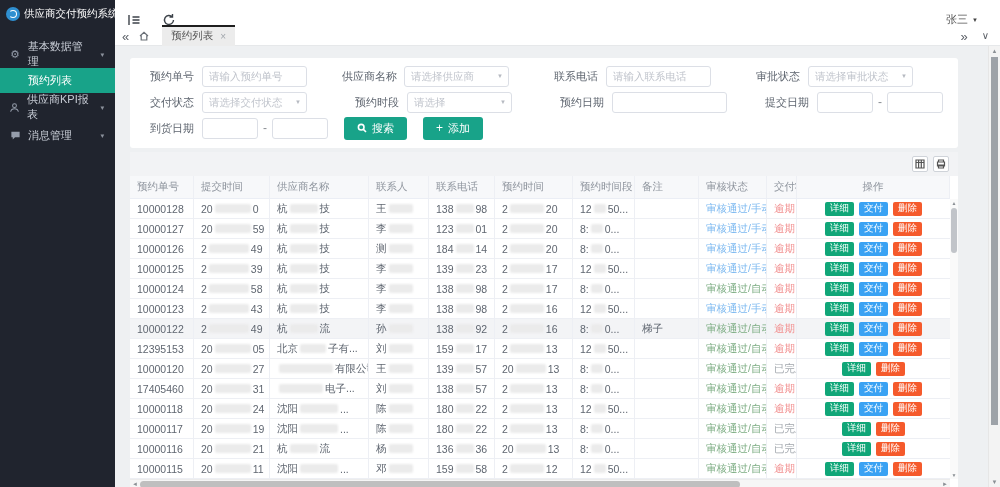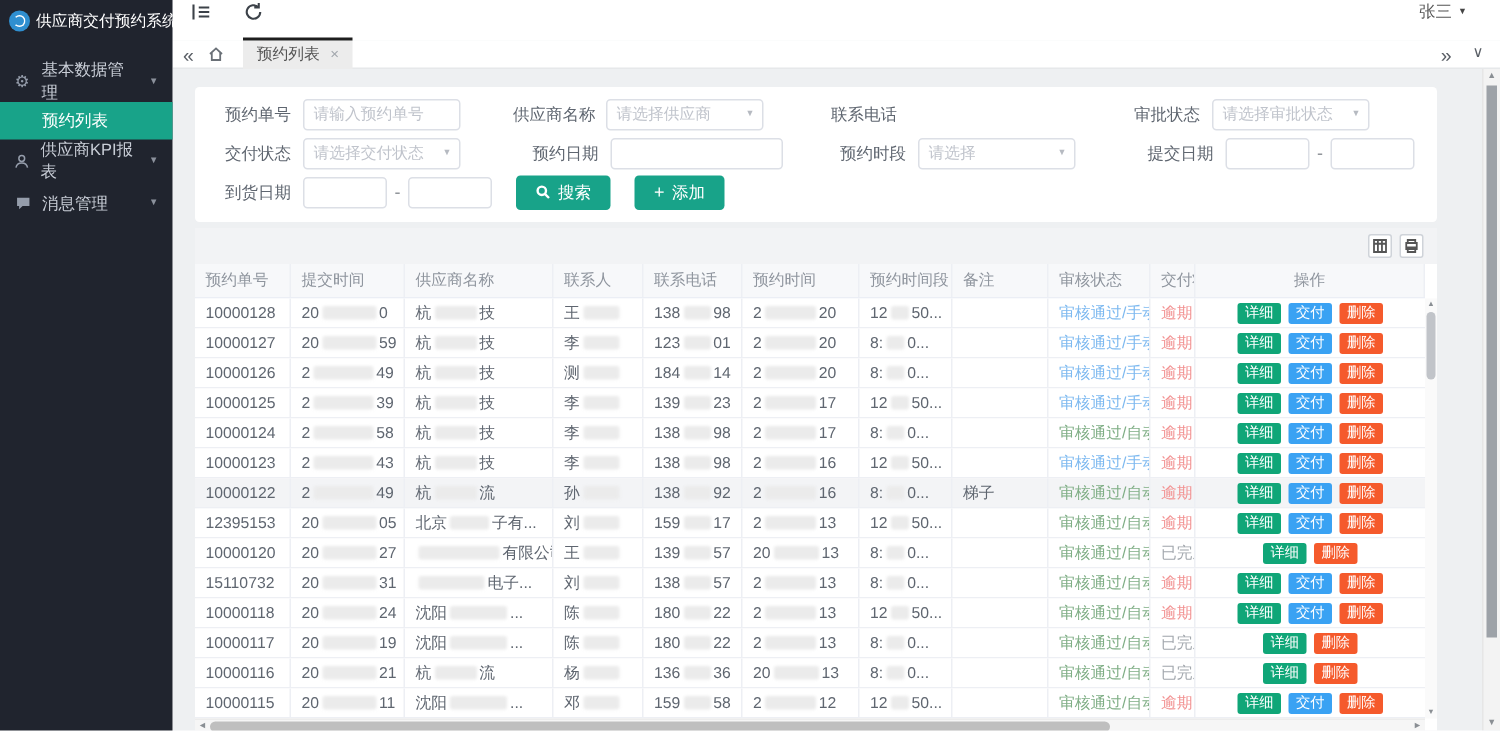--- a/index.html
+++ b/index.html
@@ -16,21 +16,21 @@
   .menu { padding-top:12px; }
   .menu-item { height:28px; display:flex; align-items:center; gap:7px; padding:0 9px; font-size:11px; cursor:pointer; }
   .mi-icon { width:12px; height:12px; display:flex; align-items:center; justify-content:center; color:#959dab; font-size:11px; }
   .mi-icon svg { width:11px; height:11px; fill:#959dab; }
   .caret { margin-left:auto; font-size:7px; color:#8b919c; transform:scale(.9); }
   .submenu-item { height:25px; display:flex; align-items:center; padding-left:28px; font-size:11px;
     background:var(--accent,#18a389); color:#fff; cursor:pointer; }
 
   
   .main { flex:1; position:relative; background:#eef0f2; overflow:hidden; }
-  .topbar { height:27px; background:#fff; display:flex; align-items:flex-start; gap:20px; padding:0 12px; }
+  .topbar { height:27px; background:#fff; display:flex; align-items:flex-end; gap:20px; padding:0 12px; }
   .tb-icon { width:15px; height:15px; cursor:pointer; display:flex; align-items:center; }
   .tb-icon svg { width:14px; height:14px; stroke:#3c4249; fill:none; stroke-width:1.4; }
   .topbar-user { margin-left:auto; display:flex; align-items:center; gap:4px; color:#555; font-size:11px; cursor:pointer; padding-right:10px;}
   .user-caret { font-size:6px; color:#444; }
 
   .tabbar { height:19px; background:#fff; display:flex; align-items:center; gap:9px; padding:0 7px; border-bottom:1px solid #e6e8ea; position:relative; }
   .nav-chev { color:#5a5f66; font-size:13px; line-height:1; cursor:pointer; }
   .home-icon svg { width:12px; height:12px; stroke:#6a7077; fill:none; stroke-width:1.2; }
   .tab { position:relative; background:#ececec; height:19px; display:flex; align-items:center; gap:7px; padding:0 9px; font-size:10.5px; color:#555; cursor:pointer; }
   .tab::before { content:""; position:absolute; top:-2px; left:0; right:0; height:2px; background:#1e1e1e; }
@@ -177,38 +177,39 @@
             <div class="f-field">
               <span class="f-label">预约单号</span>
               <span class="f-ctl"><input class="f-input" placeholder="请输入预约单号" style=""></span>
             </div>
             <div class="f-field">
               <span class="f-label">供应商名称</span>
               <span class="f-ctl"><input class="f-input" placeholder="请选择供应商" readonly="" style=""><span class="sel-caret">▼</span></span>
             </div>
             <div class="f-field">
               <span class="f-label">联系电话</span>
+              <span class="f-ctl"><input class="f-input" placeholder="请输入联系电话" style=""></span>
             </div>
             <div class="f-field">
               <span class="f-label">审批状态</span>
               <span class="f-ctl"><input class="f-input" placeholder="请选择审批状态" readonly="" style=""><span class="sel-caret">▼</span></span>
             </div>
           </div>
           <div class="f-row">
             <div class="f-field">
               <span class="f-label">交付状态</span>
               <span class="f-ctl"><input class="f-input" placeholder="请选择交付状态" readonly="" style=""><span class="sel-caret">▼</span></span>
             </div>
             <div class="f-field">
+              <span class="f-label">预约时段</span>
+              <span class="f-ctl"><input class="f-input" placeholder="请选择" readonly="" style=""><span class="sel-caret">▼</span></span>
+            </div>
+            <div class="f-field">
               <span class="f-label">预约日期</span>
               <span class="f-ctl wide"><input class="f-input" placeholder="" style=""></span>
-            </div>
-            <div class="f-field">
-              <span class="f-label">预约时段</span>
-              <span class="f-ctl"><input class="f-input" placeholder="请选择" readonly="" style=""><span class="sel-caret">▼</span></span>
             </div>
             <div class="f-field" style="width: auto;">
               <span class="f-label">提交日期</span>
               <span class="range">
                 <input class="f-input" placeholder="" style="">
                 <span class="range-dash">-</span>
                 <input class="f-input" placeholder="" style="">
               </span>
             </div>
           </div>
@@ -615,21 +616,21 @@
                 </div>
                 <div class="td" style="width: 64px;"></div>
                 <div class="td audit-auto" style="width: 68px;">审核通过/自动</div>
                 <div class="td dv-done" style="width: 30px;">已完成</div>
                 <div class="td td-actions" style="width: 153px; border-right: none;">
                   <button class="mini-btn mb-detail">详细</button>
                   <button class="mini-btn mb-delete">删除</button>
                 </div>
               </div>
               <div class="tr">
-                <div class="td" style="width: 64px;">15110732</div>
+                <div class="td" style="width: 64px;">17405460</div>
                 <div class="td " style="width: 76px;">
                   <span>20</span>
                   <span class="redact" style="width: 36px;"></span>
                   <span>31</span>
                 </div>
                 <div class="td " style="width: 99px;">
                   <span class="redact" style="width: 44px;"></span>
                   <span>电子...</span>
                 </div>
                 <div class="td " style="width: 60px;">

